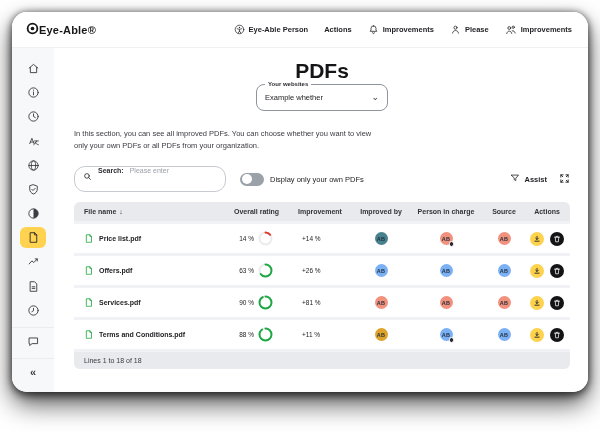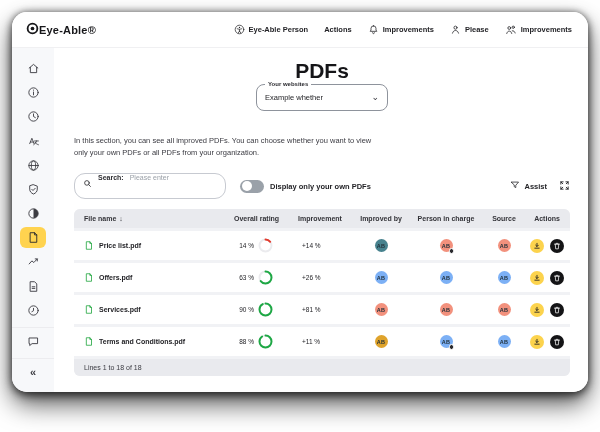--- a/index.html
+++ b/index.html
@@ -34,34 +34,34 @@
   .main{ flex:1; background:#ffffff; padding:12px 18px 8px 20px; display:flex; flex-direction:column; min-width:0;}
   .main-header{ display:flex; justify-content:space-between; align-items:center;flex-direction:column;}
   .page-title-1{ font-size:21px; font-weight:800; color:#151518; line-height:1.05;}
   .page-title-2{ font-size:25px; font-weight:400; color:#1b1b1f; line-height:1.15; letter-spacing:.3px;}
   .select-wrap{ position:relative; width:132px; height:27px; border:1px solid #8e939c;
     border-radius:8px; display:flex; align-items:center; padding:0 8px; background:#fff; cursor:pointer; margin-top:2px;}
   .select-label{ position:absolute; top:-4.5px; left:8px; background:#fff; padding:0 3px;
     font-size:6px; font-weight:700; color:#2b2b30;}
   .select-value{ font-size:7.5px; color:#232327; flex:1;}
   .select-chevron{ font-size:9px; color:#3a3a40; line-height:1;}
-  .description{ margin-top:24px; font-size:7.5px; line-height:1.55; color:#3a3a41; max-width:305px;}
+  .description{ margin-top:17px; font-size:7.5px; line-height:1.55; color:#3a3a41; max-width:305px;}
   
   .controls{ margin-top:15px; display:flex; align-items:center; justify-content:space-between;}
   .controls-left{ display:flex; align-items:center; gap:14px;}
   .search-box{ display:flex; align-items:flex-start; gap:6px; width:152px; height:26px;
     border:1px solid #c7cad1; border-radius:11px; padding:0 8px; background:#fff;}
   .search-label{ font-size:7px; font-weight:700; color:#2c2c31; white-space:nowrap;}
   .search-input{ border:none; outline:none; flex:1; min-width:0; font-size:7px;
     font-family:"Liberation Sans", sans-serif; color:#333; background:transparent;}
   .search-input::placeholder{ color:#9aa0a8;}
   .toggle-wrap{ display:flex; align-items:center; gap:6px; cursor:pointer;}
   .toggle{ width:24px; height:13px; border-radius:7px; background:#9aa1a9; position:relative; flex:0 0 auto;}
   .toggle-knob{ position:absolute; left:1.5px; top:1.5px; width:10px; height:10px; border-radius:50%; background:#fff;}
-  .toggle-label{ font-size:7.5px; font-weight:700; color:#232327;}
+  .toggle-label{ font-size:7.5px; font-weight:400; color:#232327;}
   .controls-right{ display:flex; align-items:center; gap:12px;}
   .filter-btn{ display:flex; align-items:center; gap:4px; font-size:7.5px; font-weight:700; color:#232327; cursor:pointer;}
   .expand-btn{ cursor:pointer; display:flex;}
   
   .table{ margin-top:10px; border-radius:6px; overflow:hidden; background:#f1f2f5;}
   .tgrid{ display:grid; grid-template-columns:158px 64px 58px 54px 76px 40px auto; align-items:center;}
   .thead{ background:#e9eaee; height:19px; }
   .thead .hcell{ font-size:7px; font-weight:700; color:#333338; padding:0 2px; white-space:nowrap;}
   .hcell.c0{ padding-left:10px; display:flex; align-items:center; gap:3px; cursor:pointer;}
   .hcell.c3,.hcell.c4,.hcell.c5,.hcell.c6{ text-align:center;}

